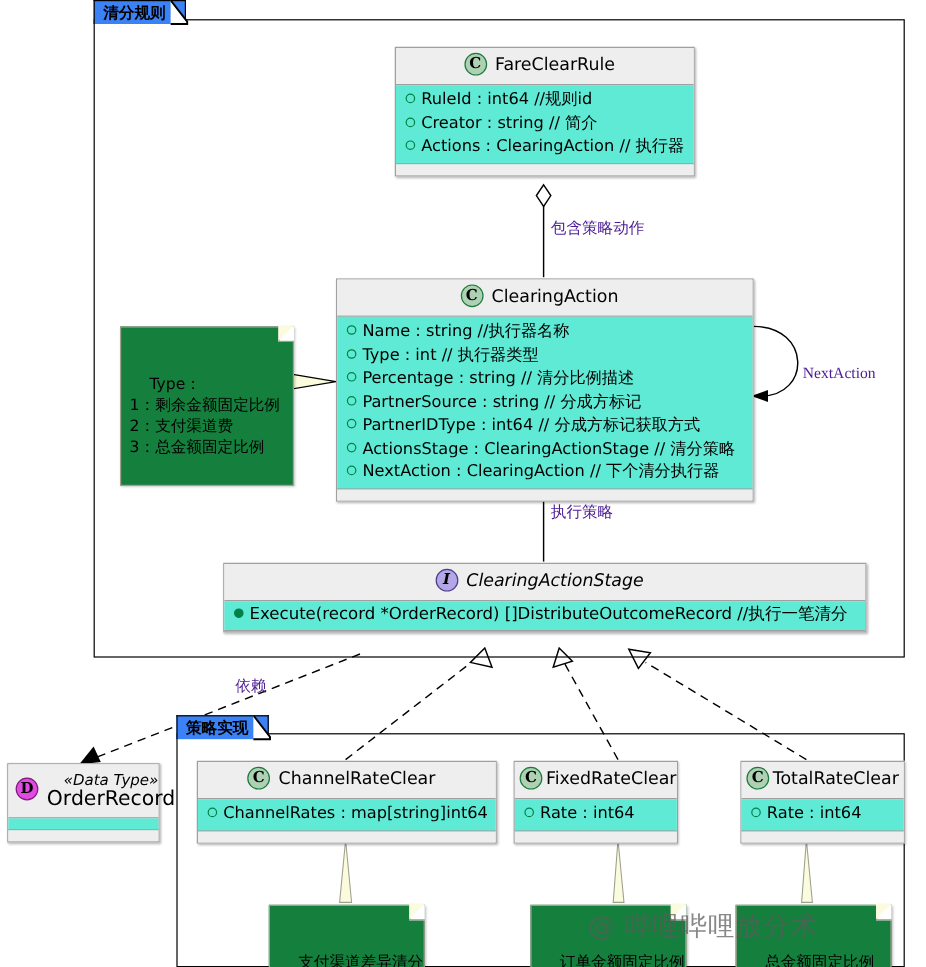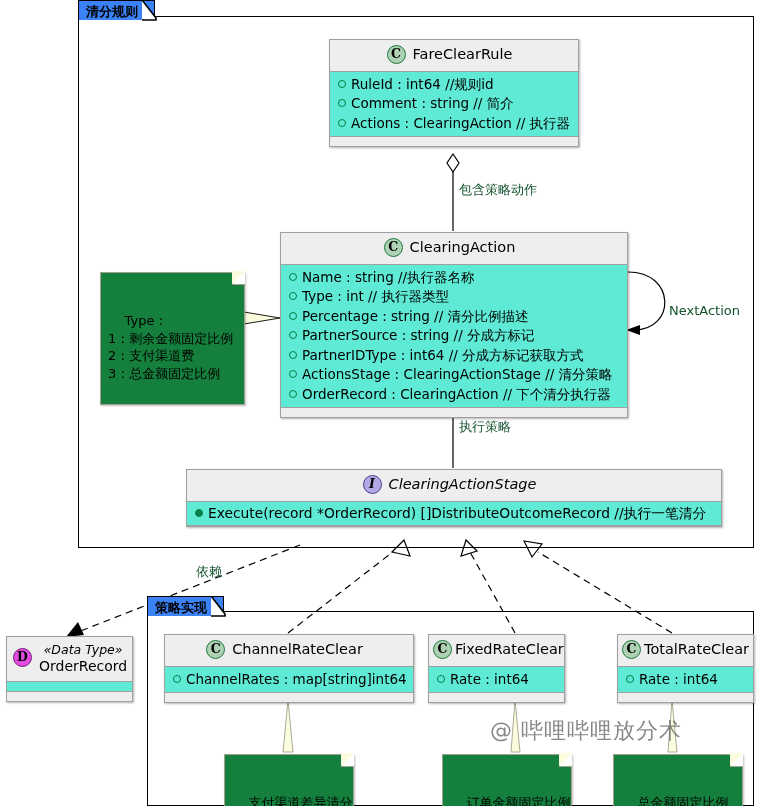--- a/index.html
+++ b/index.html
@@ -170,24 +170,25 @@
     left: -1px; top: -1px;
     width: 0; height: 0;
     border-left: 13px solid #FBFBDD;
     border-bottom: 13px solid transparent;
   }
 
   
   .edge-label {
     position: absolute;
     font-size: 13px;
-    color: #14532d;
+    color: #4c1d95;
     background: transparent;
     white-space: nowrap;
     line-height: 16px;
+    font-family: Liberation Serif, serif;
   }
 
   
   .watermark {
     position: absolute;
     font-size: 22px;
     color: rgba(90,90,90,0.72);
     white-space: nowrap;
     letter-spacing: 1px;
     font-weight: 500;
@@ -250,38 +251,38 @@
   <svg class="tab-corner" style="left:142px; top:0px;" width="18" height="22" viewBox="0 0 18 22">
     <path d="M0,0 L14,18 L14,20 L0,20" fill="#FFFFFF" stroke="#000000" stroke-width="1.6"></path>
   </svg>
 
   <div class="cls" style="left:329px; top:39px; width:250px;">
     <div class="cls-header">
       <span class="badge">C</span><span>FareClearRule</span>
     </div>
     <div class="cls-body">
       <div class="member"><span class="vis"></span><span>RuleId : int64 //规则id</span></div>
-      <div class="member"><span class="vis"></span><span>Comment : string // 简介</span></div>
+      <div class="member"><span class="vis"></span><span>Creator : string // 简介</span></div>
       <div class="member"><span class="vis"></span><span>Actions : ClearingAction // 执行器</span></div>
     </div>
     <div class="cls-foot"></div>
   </div>
 
   <div class="cls" style="left:280px; top:232px; width:348px;">
     <div class="cls-header">
       <span class="badge">C</span><span>ClearingAction</span>
     </div>
     <div class="cls-body">
       <div class="member"><span class="vis"></span><span>Name : string //执行器名称</span></div>
       <div class="member"><span class="vis"></span><span>Type : int // 执行器类型</span></div>
       <div class="member"><span class="vis"></span><span>Percentage : string // 清分比例描述</span></div>
       <div class="member"><span class="vis"></span><span>PartnerSource : string // 分成方标记</span></div>
       <div class="member"><span class="vis"></span><span>PartnerIDType : int64 // 分成方标记获取方式</span></div>
       <div class="member"><span class="vis"></span><span>ActionsStage : ClearingActionStage // 清分策略</span></div>
-      <div class="member"><span class="vis"></span><span>OrderRecord : ClearingAction // 下个清分执行器</span></div>
+      <div class="member"><span class="vis"></span><span>NextAction : ClearingAction // 下个清分执行器</span></div>
     </div>
     <div class="cls-foot"></div>
   </div>
 
   <div class="cls" style="left:186px; top:469px; width:536px;">
     <div class="cls-header">
       <span class="badge iface">I</span><span class="iface-name">ClearingActionStage</span>
     </div>
     <div class="cls-body" style="padding:2px 0 2px 0;">
       <div class="member" style="font-size:13.8px;"><span class="vis filled"></span><span>Execute(record *OrderRecord) []DistributeOutcomeRecord //执行一笔清分</span></div>
@@ -306,21 +307,21 @@
     <span>NextAction</span>
   </div>
   <div class="edge-label" style="left:196px; top:564px;">
     <span>依赖</span>
   </div>
 
   <div class="cls" style="left:6px; top:636px; width:127px;">
     <div class="cls-header compact" style="text-align:left; padding-left:6px;">
       <span class="badge dtype">D</span><span style="display:inline-block; vertical-align:middle; text-align:center;">
         <span class="stereo">«Data Type»</span>
-        <span style="display:block; line-height:18px; font-size:14px;">OrderRecord</span>
+        <span style="display:block; line-height:18px; font-size:17px;">OrderRecord</span>
       </span>
     </div>
     <div class="cls-body" style="height:9px; padding:0;"></div>
     <div class="cls-foot"></div>
   </div>
 
   <div class="package" style="left:147px; top:611px; width:607px; height:195px;"></div>
   <div class="package-tab" style="left:147px; top:596px; height:20px;">
     <span>策略实现</span>
   </div>
@@ -366,17 +367,17 @@
   <div class="note" style="left:442px; top:754px; width:130px;">
     <div class="note-fold"></div>
     <span>订单金额固定比例</span>
   </div>
 
   <div class="note" style="left:613px; top:754px; width:130px;">
     <div class="note-fold"></div>
     <span>总金额固定比例</span>
   </div>
 
-  <div class="watermark" style="left:490px; top:716px;">
+  <div class="watermark" style="left:490px; top:757px;">
     <span>@ 哔哩哔哩放分术</span>
   </div>
 
 </div>
 
 </body></html>

